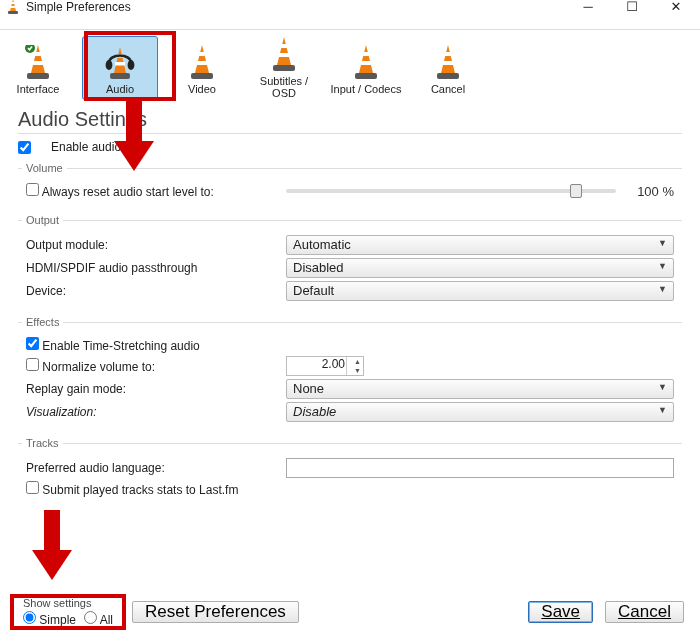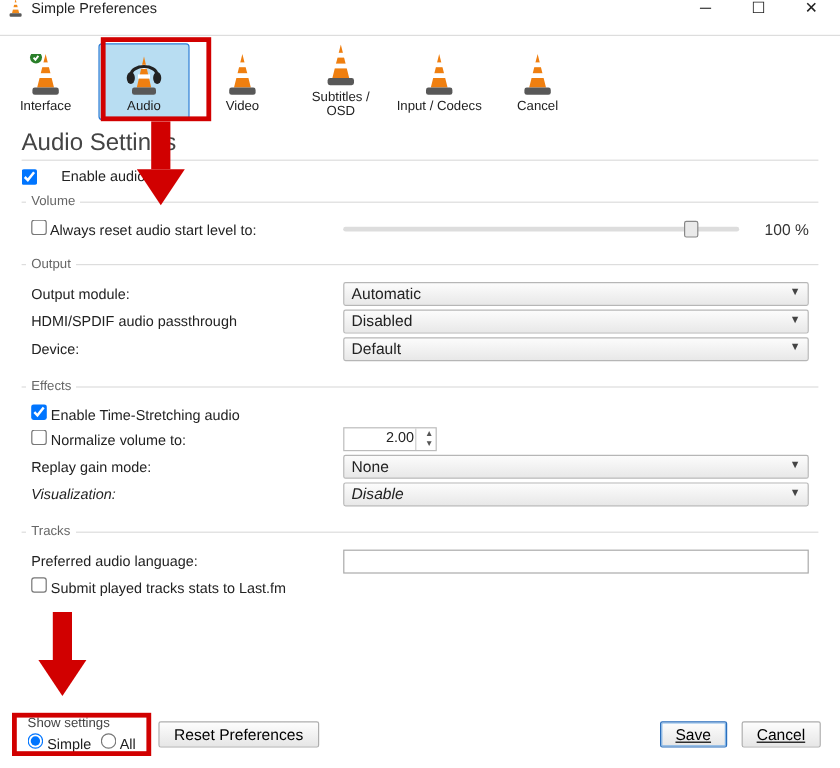--- a/index.html
+++ b/index.html
@@ -34,21 +34,21 @@
   .numspin .up, .numspin .dn { position:absolute; right:2px; font-size:7px; color:#555; }
   .numspin .up { top:1px; } .numspin .dn { bottom:1px; }
   input[type=text].txt { width:100%; height:20px; border:1px solid #aaa; padding:1px 4px; }
   .slider { flex:1; height:4px; background:#ddd; border-radius:2px; position:relative; }
   .slider .thumb { position:absolute; right:34px; top:-5px; width:12px; height:14px; background:#eaeaea; border:1px solid #888; border-radius:2px; }
   .pct { margin-left:10px; font-size:13px; color:#333; width:48px; text-align:right; }
   .footer { position:absolute; left:0; bottom:0; width:100%; padding:6px 16px 10px; display:flex; align-items:center; gap:12px; background:#fff; }
   .show-settings { border:1px solid transparent; padding:2px 6px; }
   .show-settings .lbl { font-size:11px; color:#444; }
   .show-settings .radios { display:flex; gap:8px; margin-top:2px; }
-  .btn { height:22px; padding:0 12px; background:linear-gradient(#fdfdfd,#e6e6e6); border:1px solid #adadad; border-radius:2px; font-size:13px; cursor:default; }
+  .btn { height:22px; padding:0 12px; background:linear-gradient(#fdfdfd,#e6e6e6); border:1px solid #adadad; border-radius:2px; font-size:17px; cursor:default; }
   .btn.primary { border-color:#2a6ebc; box-shadow:0 0 0 1px #7fb3e6 inset; }
   .footer .spacer { flex:1; }
   .annot { position:absolute; border:4px solid #d10000; pointer-events:none; }
   .arrow svg { display:block; }
   input[type=checkbox], input[type=radio] { margin:0; }
 </style>
 </head>
 <body>
 
 <div class="titlebar">

